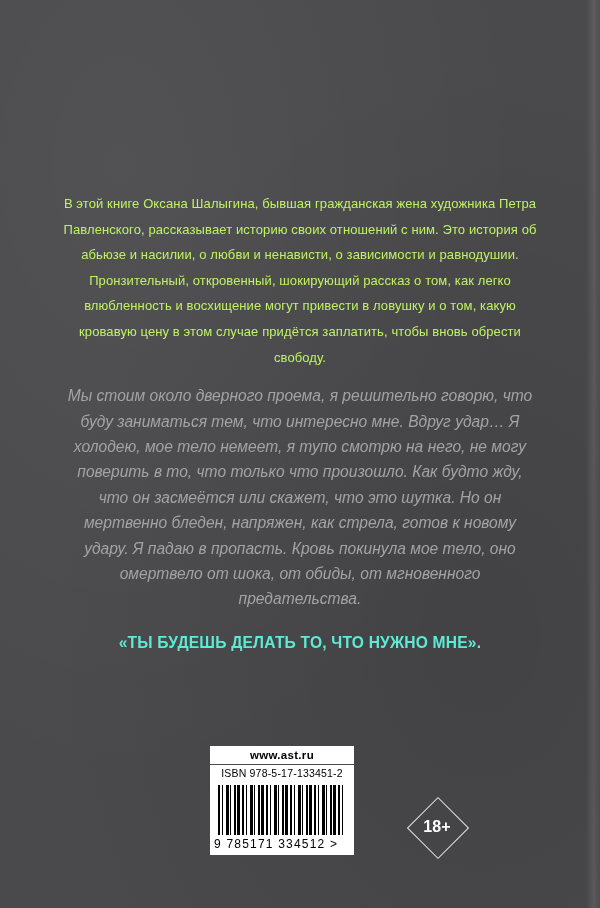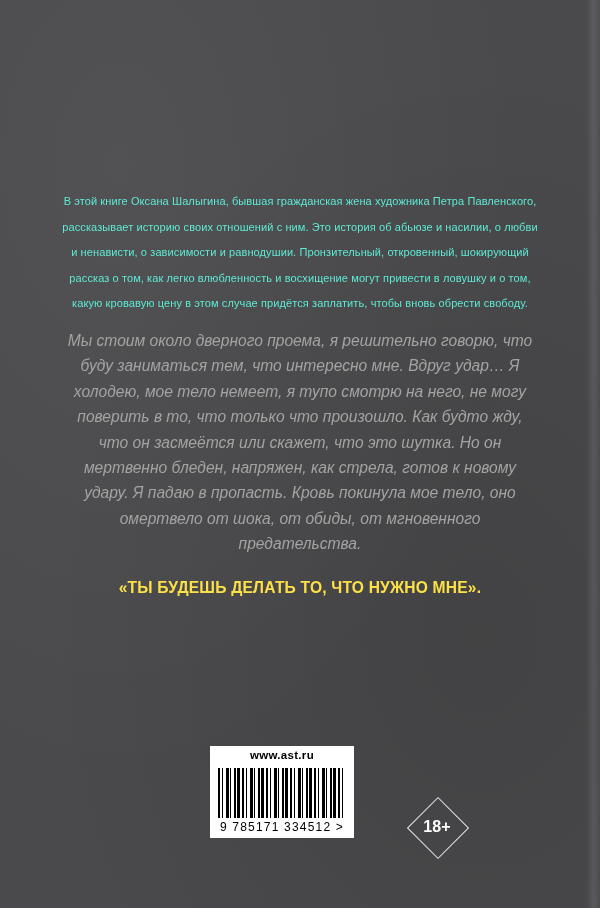--- a/index.html
+++ b/index.html
@@ -37,39 +37,39 @@
   }
 
   .content {
     position: absolute;
     left: 62px;
     right: 62px;
     top: 178px;
   }
 
   .blurb {
-    color: #5eead4;
-    font-size: 11px;
+    color: #bef264;
+    font-size: 13px;
     line-height: 25.6px;
     text-align: center;
     letter-spacing: 0.1px;
   }
 
   .excerpt {
     margin-top: 4px;
     color: #a3a3a3;
     font-size: 15.6px;
     line-height: 25.4px;
     text-align: center;
     font-style: italic;
   }
 
   .tagline {
     margin-top: 20px;
-    color: #fde047;
+    color: #5eead4;
     font-size: 15.6px;
     line-height: 22px;
     text-align: center;
     font-weight: bold;
     letter-spacing: 0.2px;
   }
 
   
   .bottom {
     position: absolute;
@@ -119,21 +119,21 @@
       #000 19px, #000 22px, #fff 22px, #fff 24px
     );
   }
   .barcode-digits {
     background: #ffffff;
     color: #000000;
     font-family: "Liberation Sans", sans-serif;
     font-size: 12px;
     letter-spacing: 1.2px;
     padding: 0 4px 4px 4px;
-    text-align: center;
+    text-align: left;
     white-space: nowrap;
   }
 
   .age-rating {
     position: absolute;
     left: 408px;
     top: 52px;
     width: 58px;
     height: 58px;
   }
@@ -167,20 +167,21 @@
 
   <div class="content">
     <p class="blurb">В этой книге Оксана Шалыгина, бывшая гражданская жена художника Петра Павленского, рассказывает историю своих отношений с ним. Это история об абьюзе и насилии, о любви и ненависти, о зависимости и равнодушии. Пронзительный, откровенный, шокирующий рассказ о том, как легко влюбленность и восхищение могут привести в ловушку и о том, какую кровавую цену в этом случае придётся заплатить, чтобы вновь обрести свободу.</p>
     <p class="excerpt">Мы стоим около дверного проема, я решительно говорю, что буду заниматься тем, что интересно мне. Вдруг удар… Я холодею, мое тело немеет, я тупо смотрю на него, не могу поверить в то, что только что произошло. Как будто жду, что он засмеётся или скажет, что это шутка. Но он мертвенно бледен, напряжен, как стрела, готов к новому удару. Я падаю в пропасть. Кровь покинула мое тело, оно омертвело от шока, от обиды, от мгновенного предательства.</p>
     <p class="tagline">«ТЫ БУДЕШЬ ДЕЛАТЬ ТО, ЧТО НУЖНО МНЕ».</p>
   </div>
 
   <div class="bottom">
     <div class="isbn-block">
       <div class="site-bar">www.ast.ru</div>
+      <div class="isbn-bar">ISBN 978-5-17-133451-2</div>
       <div class="barcode-box">
         <div class="barcode"></div>
       </div>
       <div class="barcode-digits">9 785171 334512 &gt;</div>
     </div>
 
     <div class="age-rating">
       <div class="diamond"></div>
       <div class="label">18+</div>
     </div>

